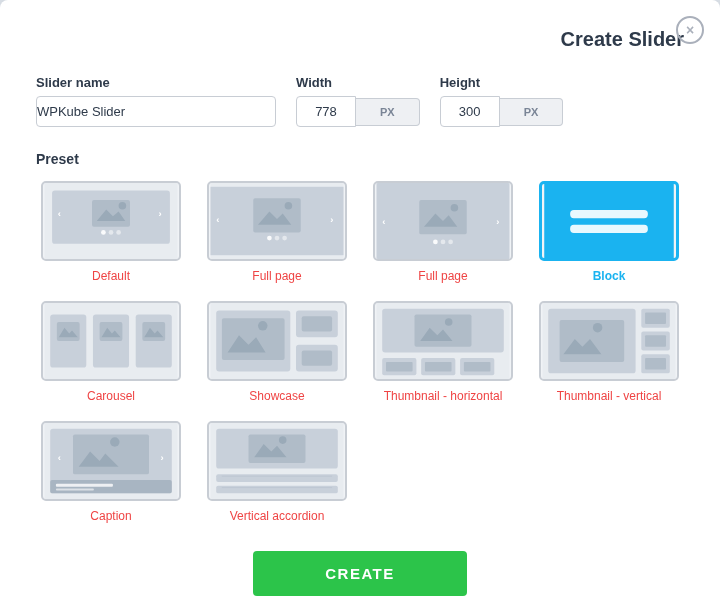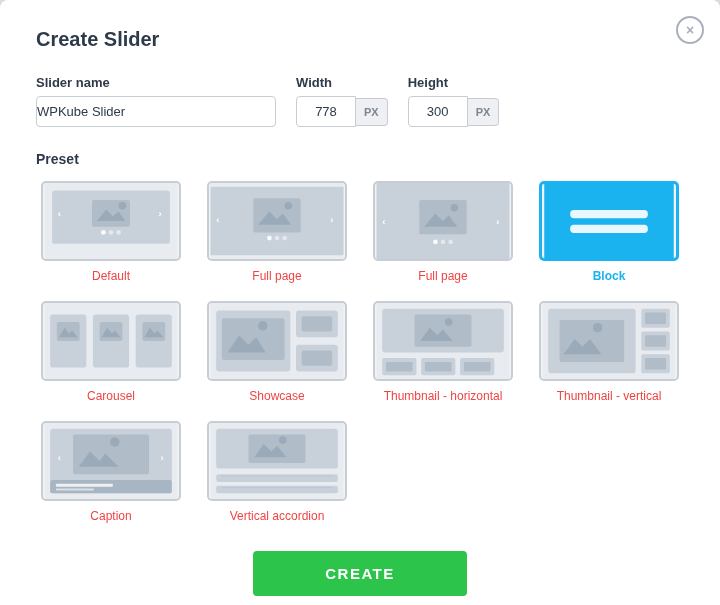--- a/index.html
+++ b/index.html
@@ -31,21 +31,21 @@
       background: none;
       cursor: pointer;
       display: flex;
       align-items: center;
       justify-content: center;
       color: #aab0bb;
       font-size: 14px;
       font-weight: bold;
     }
     .modal-title {
-      text-align: left;
+      text-align: right;
       font-size: 20px;
       font-weight: 600;
       color: #2e3a4a;
       margin-bottom: 24px;
     }
     .form-row {
       display: flex;
       align-items: flex-end;
       gap: 20px;
       margin-bottom: 24px;
@@ -81,21 +81,21 @@
       font-size: 13px;
       color: #2e3a4a;
       outline: none;
       text-align: center;
     }
     .dimension-unit {
       background: #eef0f3;
       border: 1.5px solid #c8cdd4;
       border-left: none;
       border-radius: 0 4px 4px 0;
-      padding: 7px 8px;
+      padding: 7px 24px;
       font-size: 11px;
       font-weight: 700;
       color: #7a8596;
     }
     .section-label {
       font-size: 14px;
       font-weight: 700;
       color: #2e3a4a;
       margin-bottom: 14px;
     }

